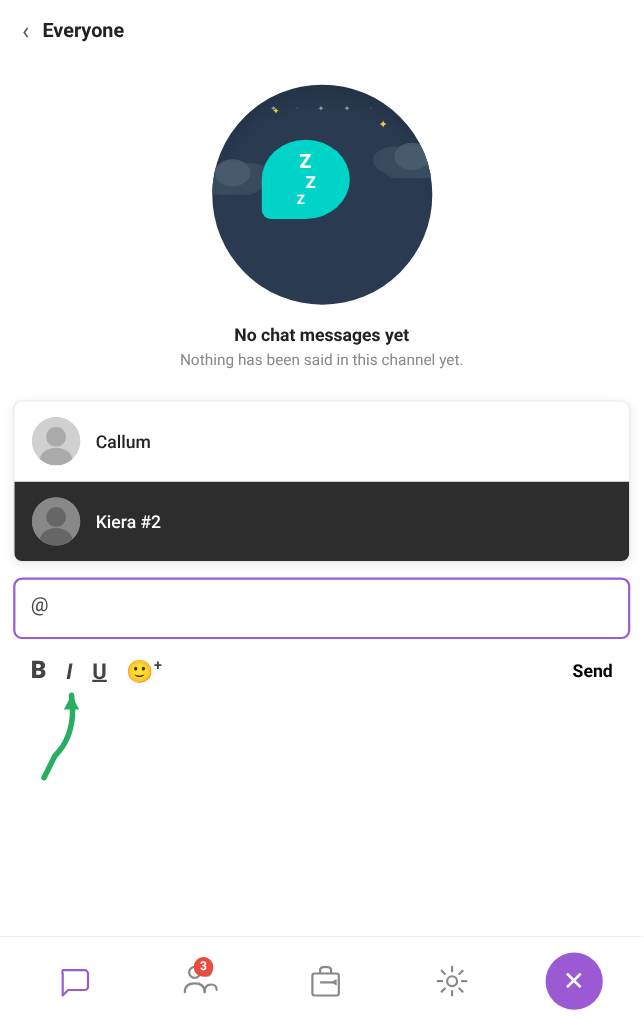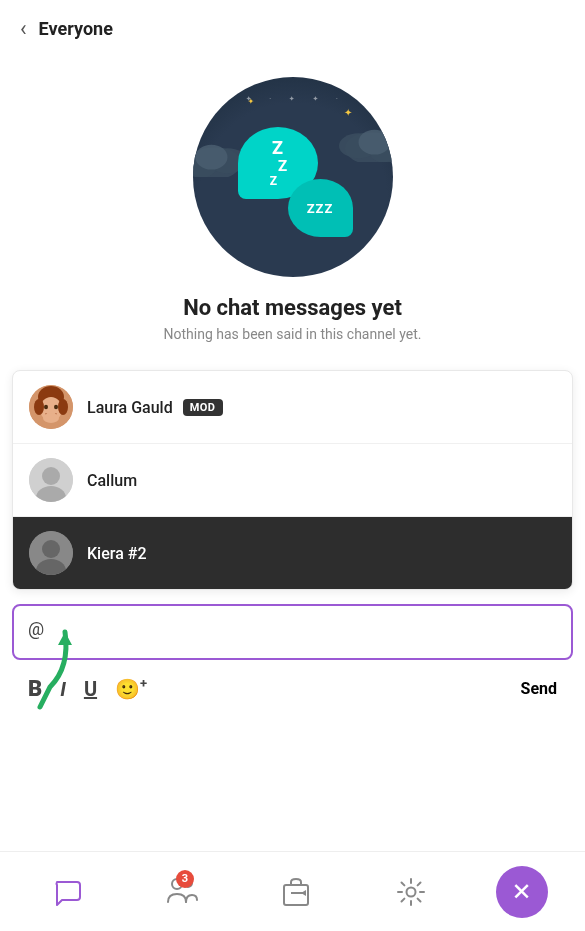--- a/index.html
+++ b/index.html
@@ -126,21 +126,21 @@
       text-align: center;
     }
     .zzz-small {
       color: white;
       font-size: 13px;
       font-weight: 700;
       letter-spacing: 1px;
     }
 
     .no-messages-title {
-      font-size: 22px;
+      font-size: 16px;
       font-weight: 700;
       color: #222;
       margin-top: 18px;
       text-align: center;
     }
     .no-messages-sub {
       font-size: 14px;
       color: #888;
       margin-top: 6px;
       padding: 0 40px;
@@ -343,56 +343,29 @@
       <ellipse cx="40" cy="32" rx="22" ry="14" fill="#3a4d5e" opacity="0.9"></ellipse>
       <ellipse cx="58" cy="28" rx="18" ry="14" fill="#4a5e70" opacity="0.85"></ellipse>
     </svg>
 
     <div class="bubbles-container">
       <div class="bubble-large">
         <div class="zzz-text">Z</div>
         <div class="zzz-text" style="font-size:15px; margin-left:10px;">Z</div>
         <div class="zzz-text" style="font-size:12px; margin-left:-8px;">Z</div>
       </div>
-      <div class="bubble-small">
-        <span class="zzz-small">ZZZ</span>
-      </div>
     </div>
   </div>
 
   <div class="no-messages-title">No chat messages yet</div>
   <div class="no-messages-sub">Nothing has been said in this channel yet.</div>
 </div>
 
 <div class="participants-list">
 
-  <div class="participant-item">
-    <div class="avatar laura-face">
-      <svg viewBox="0 0 44 44" width="44" height="44">
-
-        <circle cx="22" cy="22" r="22" fill="#d4956a"></circle>
-
-        <ellipse cx="22" cy="12" rx="13" ry="11" fill="#8B3A10"></ellipse>
-
-        <ellipse cx="22" cy="24" rx="11" ry="12" fill="#e8b08a"></ellipse>
-
-        <ellipse cx="10" cy="22" rx="5" ry="8" fill="#8B3A10"></ellipse>
-        <ellipse cx="34" cy="22" rx="5" ry="8" fill="#8B3A10"></ellipse>
-
-        <ellipse cx="17" cy="22" rx="2" ry="2.2" fill="#4a2c10"></ellipse>
-        <ellipse cx="27" cy="22" rx="2" ry="2.2" fill="#4a2c10"></ellipse>
-
-        <path d="M17 29 Q22 33 27 29" stroke="#a0522d" stroke-width="1.5" fill="none" stroke-linecap="round"></path>
-
-        <ellipse cx="22" cy="33" rx="8" ry="5" fill="#e8b08a"></ellipse>
-      </svg>
-    </div>
-    <span class="participant-name">Laura Gauld</span>
-    <span class="mod-badge">MOD</span>
-  </div>
 
   <div class="participant-item">
     <div class="avatar avatar-generic">
       <svg viewBox="0 0 44 44" width="44" height="44">
         <circle cx="22" cy="22" r="22" fill="#d0d0d0"></circle>
         <circle cx="22" cy="18" r="9" fill="#aaa"></circle>
         <ellipse cx="22" cy="40" rx="15" ry="12" fill="#aaa"></ellipse>
       </svg>
     </div>
     <span class="participant-name">Callum</span>

